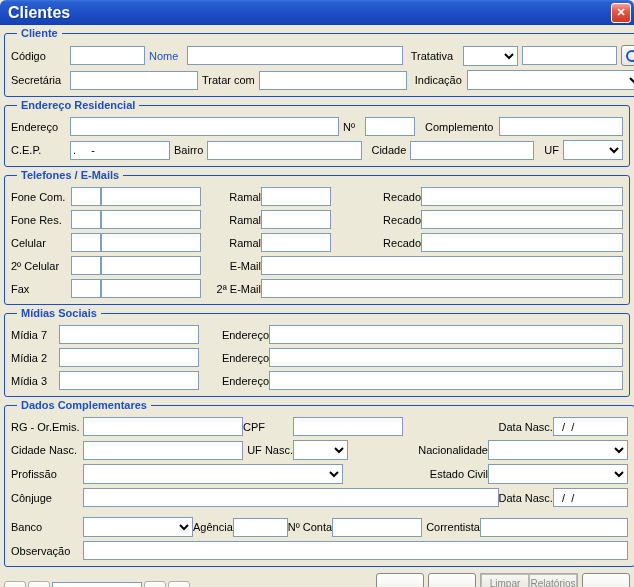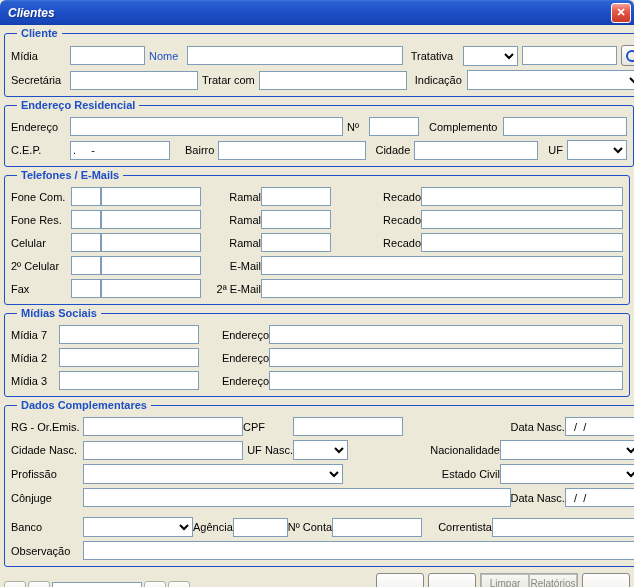--- a/index.html
+++ b/index.html
@@ -15,21 +15,21 @@
     background: linear-gradient(to bottom, #3b77dd 0%, #2a5fd0 8%, #1e4fc8 50%, #1642b5 95%, #0f3aa8 100%);
     height: 25px;
     display: flex;
     align-items: center;
     justify-content: space-between;
     padding: 0 3px 0 8px;
     color: #fff;
     font-weight: bold;
     border-radius: 6px 6px 0 0;
   }
-  .titlebar .title { font-size: 12px; text-shadow: 1px 1px 1px rgba(0,0,0,.3); font-style: italic; }
+  .titlebar .title { font-size: 16px; text-shadow: 1px 1px 1px rgba(0,0,0,.3); }
   .close-btn {
     width: 20px; height: 20px;
     background: linear-gradient(to bottom, #f5a19a, #e45848 40%, #c83a2a);
     border: 1px solid #fff;
     border-radius: 3px;
     color: #fff;
     font-weight: bold;
     font-size: 11px;
     line-height: 16px;
     text-align: center;
@@ -144,21 +144,21 @@
 <div class="titlebar">
   <span class="title">Clientes</span>
   <div class="close-btn">✕</div>
 </div>
 
 <div class="client-area">
 
   <fieldset class="group">
     <legend>Cliente</legend>
     <div class="row">
-      <label class="fld lblw55">Mídia</label>
+      <label class="fld lblw55">Código</label>
       <input class="txt w75" value="" style="">
       <label class="fld blue" style="width:34px">Nome</label>
       <input class="txt flex1" value="" style="">
       <label class="fld" style="width:48px;margin-left:4px">Tratativa</label>
       <select class="sel w55"></select>
       <input class="txt w95" value="" style="">
       <div class="icon-btn">
           <span class="mag"></span>
         </div>
     </div>
@@ -178,21 +178,21 @@
       <label class="fld lblw55">Endereço</label>
       <input class="txt flex1" value="" style="">
       <label class="fld" style="width:18px;">Nº</label>
       <input class="txt w50" value="" style="">
       <label class="fld" style="width:70px;margin-left:6px">Complemento</label>
       <input class="txt" style="width: 124px;" value="">
     </div>
     <div class="row">
       <label class="fld lblw55">C.E.P.</label>
       <input class="txt w100" value=".     -" style="">
-      <label class="fld" style="margin-left:11px">Bairro</label>
+      <label class="fld" style="margin-left:0">Bairro</label>
       <input class="txt flex1" value="" style="">
       <label class="fld" style="width:40px;text-align:right">Cidade</label>
       <input class="txt" style="width: 124px;" value="">
       <label class="fld" style="margin-left:6px">UF</label>
       <select class="sel w60"></select>
     </div>
   </fieldset>
 
   <fieldset class="group">
     <legend>Telefones / E-Mails</legend>
@@ -295,21 +295,21 @@
       <input class="txt w75" value="  /  /" style="">
     </div>
     <div style="height:6px"></div>
     <div class="row gap8">
       <label class="fld lblw72">Banco</label>
       <select class="sel w110"></select>
       <label class="fld">Agência</label>
       <input class="txt w55" style="">
       <label class="fld">Nº Conta</label>
       <input class="txt w90" style="">
-      <label class="fld" style="margin-left:16px">Correntista</label>
+      <label class="fld" style="margin-left:4px">Correntista</label>
       <input class="txt flex1" style="">
     </div>
     <div class="row gap8">
       <label class="fld lblw72">Observação</label>
       <input class="txt flex1" style="">
     </div>
   </fieldset>
 
   <div class="bottom-bar">
     <div class="nav-group">

